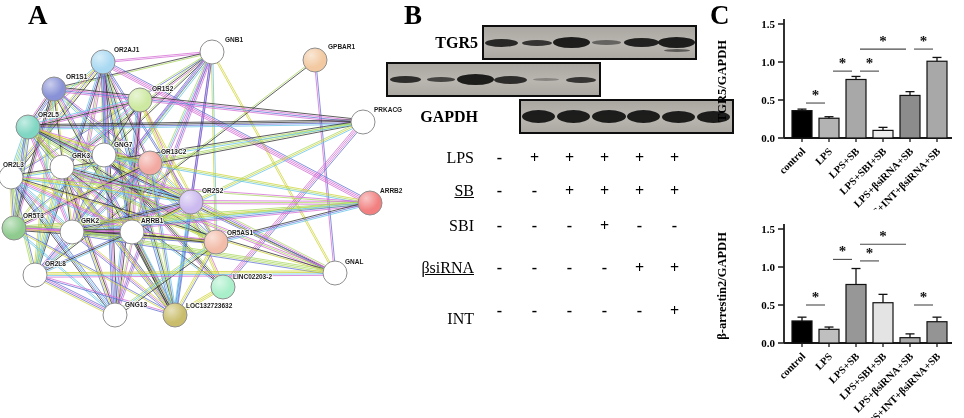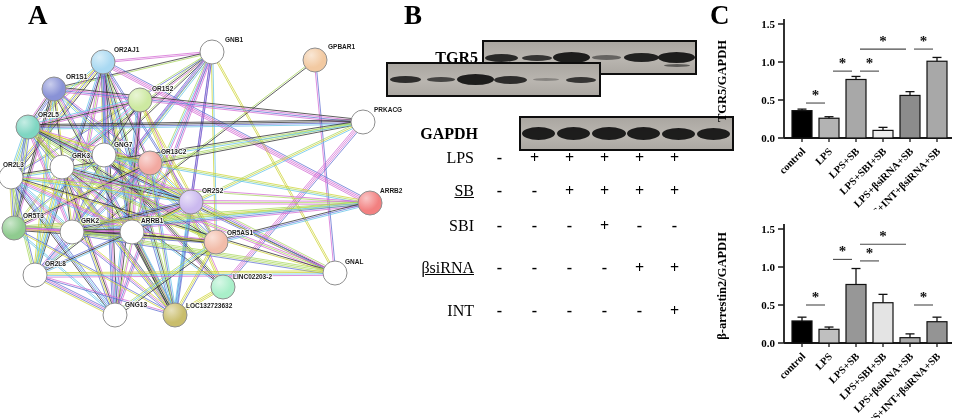--- a/index.html
+++ b/index.html
@@ -523,21 +523,21 @@
         <text x="345" y="264" font-size="6.5" font-family="&quot;Liberation Sans&quot;,sans-serif" font-weight="600" fill="#1a1a1a" stroke="#ffffff" stroke-width="1.6" paint-order="stroke">GNAL</text>
         <text x="233" y="279" font-size="6.5" font-family="&quot;Liberation Sans&quot;,sans-serif" font-weight="600" fill="#1a1a1a" stroke="#ffffff" stroke-width="1.6" paint-order="stroke">LINC02203-2</text>
         <text x="125" y="307" font-size="6.5" font-family="&quot;Liberation Sans&quot;,sans-serif" font-weight="600" fill="#1a1a1a" stroke="#ffffff" stroke-width="1.6" paint-order="stroke">GNG13</text>
         <text x="186" y="308" font-size="6.5" font-family="&quot;Liberation Sans&quot;,sans-serif" font-weight="600" fill="#1a1a1a" stroke="#ffffff" stroke-width="1.6" paint-order="stroke">LOC132723632</text>
       </g>
     </svg>
   <div class="panel-label" style="left:28px;top:2px;">A</div>
   <div class="panel-label" style="left:404px;top:2px;">B</div>
   <div class="panel-label" style="left:710px;top:2px;">C</div>
   <div id="blots">
-      <div class="blot-row" style="top: 40px;">
+      <div class="blot-row" style="top: 25px;">
         <span class="blot-label">TGR5</span>
         <div class="blot-box">
           <div class="band" style="width: 33px; height: 8px; left: 1px; top: 11.5px; opacity: 0.88;"></div>
           <div class="band" style="width: 30px; height: 6px; left: 37.5px; top: 12.5px; opacity: 0.8;"></div>
           <div class="band" style="width: 37px; height: 11px; left: 69px; top: 10px; opacity: 0.95;"></div>
           <div class="band" style="width: 29px; height: 5px; left: 108px; top: 13px; opacity: 0.5;"></div>
           <div class="band" style="width: 35px; height: 9px; left: 140px; top: 11px; opacity: 0.92;"></div>
           <div class="band" style="width: 37px; height: 11px; left: 174px; top: 10px; opacity: 0.95;"></div>
           <div class="band" style="width: 25.9px; height: 3px; left: 180px; top: 22px; opacity: 0.55;"></div>
         </div>
@@ -545,21 +545,21 @@
       <div class="blot-row" style="top: 62px;">
         <div class="blot-box">
           <div class="band" style="width: 31px; height: 7px; left: 2px; top: 12px; opacity: 0.85;"></div>
           <div class="band" style="width: 28px; height: 5px; left: 38.5px; top: 13px; opacity: 0.7;"></div>
           <div class="band" style="width: 37px; height: 11px; left: 69px; top: 10px; opacity: 0.95;"></div>
           <div class="band" style="width: 33px; height: 8px; left: 106px; top: 11.5px; opacity: 0.85;"></div>
           <div class="band" style="width: 26px; height: 3px; left: 144.5px; top: 14px; opacity: 0.3;"></div>
           <div class="band" style="width: 30px; height: 6px; left: 177.5px; top: 12.5px; opacity: 0.8;"></div>
         </div>
       </div>
-      <div class="blot-row" style="top: 116px; gap: 37px;">
+      <div class="blot-row" style="top: 99px; gap: 37px;">
         <span class="blot-label">GAPDH</span>
         <div class="blot-box">
           <div class="band" style="width: 33px; height: 13px; left: 1px; top: 9px; opacity: 0.95;"></div>
           <div class="band" style="width: 33px; height: 13px; left: 36px; top: 9px; opacity: 0.95;"></div>
           <div class="band" style="width: 34px; height: 13px; left: 70.5px; top: 9px; opacity: 0.95;"></div>
           <div class="band" style="width: 33px; height: 13px; left: 106px; top: 9px; opacity: 0.95;"></div>
           <div class="band" style="width: 33px; height: 12px; left: 141px; top: 9.5px; opacity: 0.95;"></div>
           <div class="band" style="width: 33px; height: 12px; left: 176px; top: 9.5px; opacity: 0.95;"></div>
         </div>
       </div>
@@ -586,21 +586,21 @@
       <span class="cond-sign" style="left: 597px; top: 217px;">+</span>
       <span class="cond-sign" style="left: 632px; top: 217px;">-</span>
       <span class="cond-sign" style="left: 667px; top: 217px;">-</span>
       <div class="cond-row-label" style="top: 259px; text-decoration: underline;">βsiRNA</div>
       <span class="cond-sign" style="left: 492px; top: 259px;">-</span>
       <span class="cond-sign" style="left: 527px; top: 259px;">-</span>
       <span class="cond-sign" style="left: 562px; top: 259px;">-</span>
       <span class="cond-sign" style="left: 597px; top: 259px;">-</span>
       <span class="cond-sign" style="left: 632px; top: 259px;">+</span>
       <span class="cond-sign" style="left: 667px; top: 259px;">+</span>
-      <div class="cond-row-label" style="top: 302px;">INT</div>
+      <div class="cond-row-label" style="top: 310px;">INT</div>
       <span class="cond-sign" style="left: 492px; top: 302px;">-</span>
       <span class="cond-sign" style="left: 527px; top: 302px;">-</span>
       <span class="cond-sign" style="left: 562px; top: 302px;">-</span>
       <span class="cond-sign" style="left: 597px; top: 302px;">-</span>
       <span class="cond-sign" style="left: 632px; top: 302px;">-</span>
       <span class="cond-sign" style="left: 667px; top: 302px;">+</span>
     </div>
   <svg id="chart-0" width="252" height="207">
       <line x1="72" y1="135" x2="72" y2="16" stroke="#1a1a1a" stroke-width="1.8"></line>
       <line x1="72" y1="135" x2="240" y2="135" stroke="#1a1a1a" stroke-width="1.8"></line>

